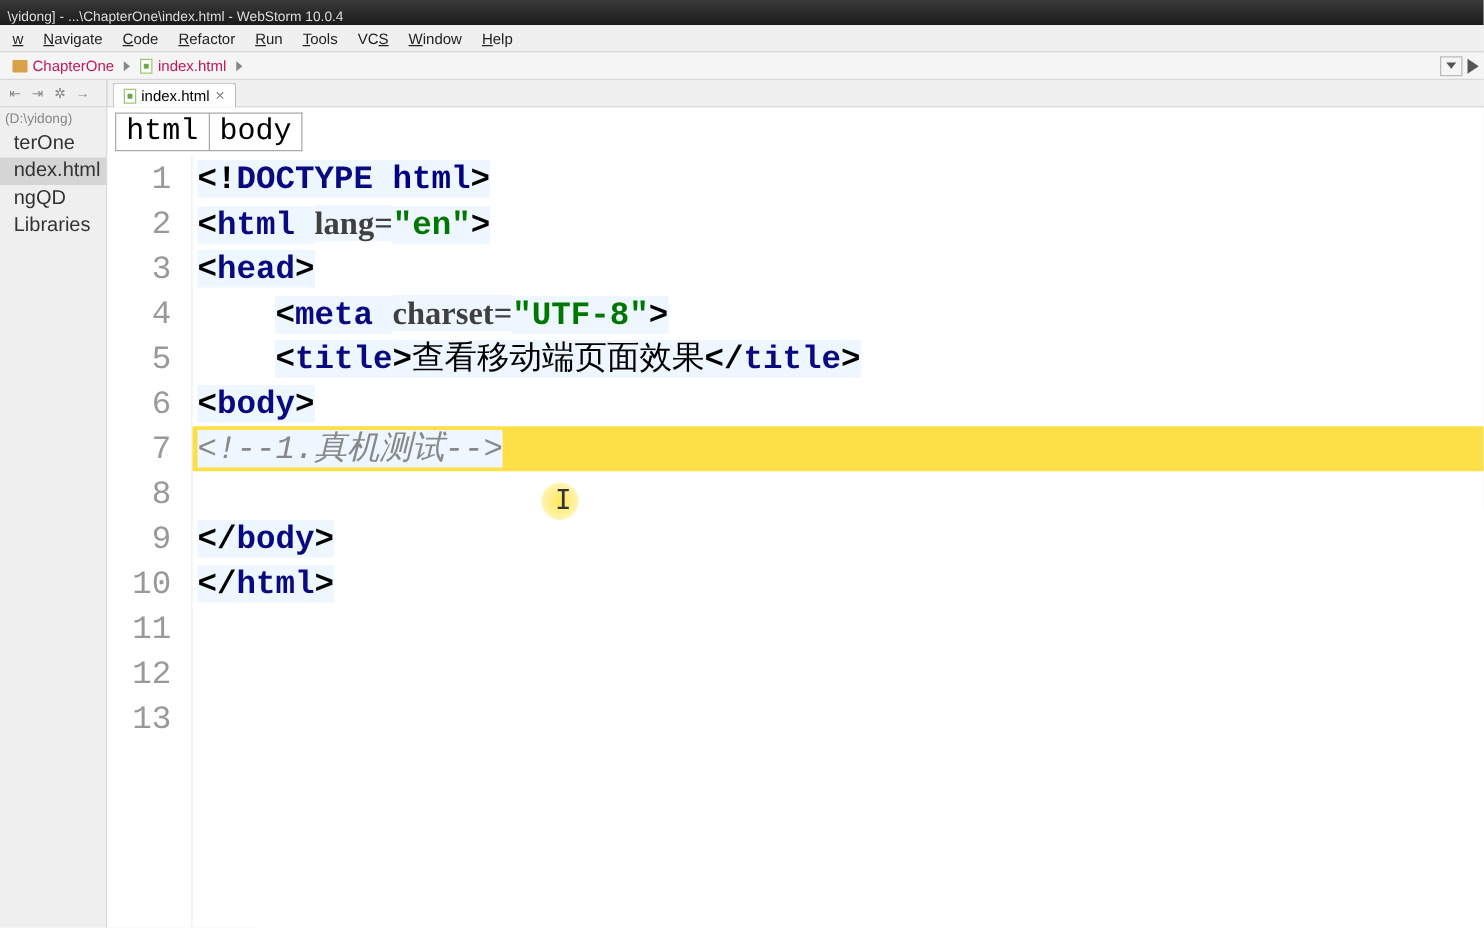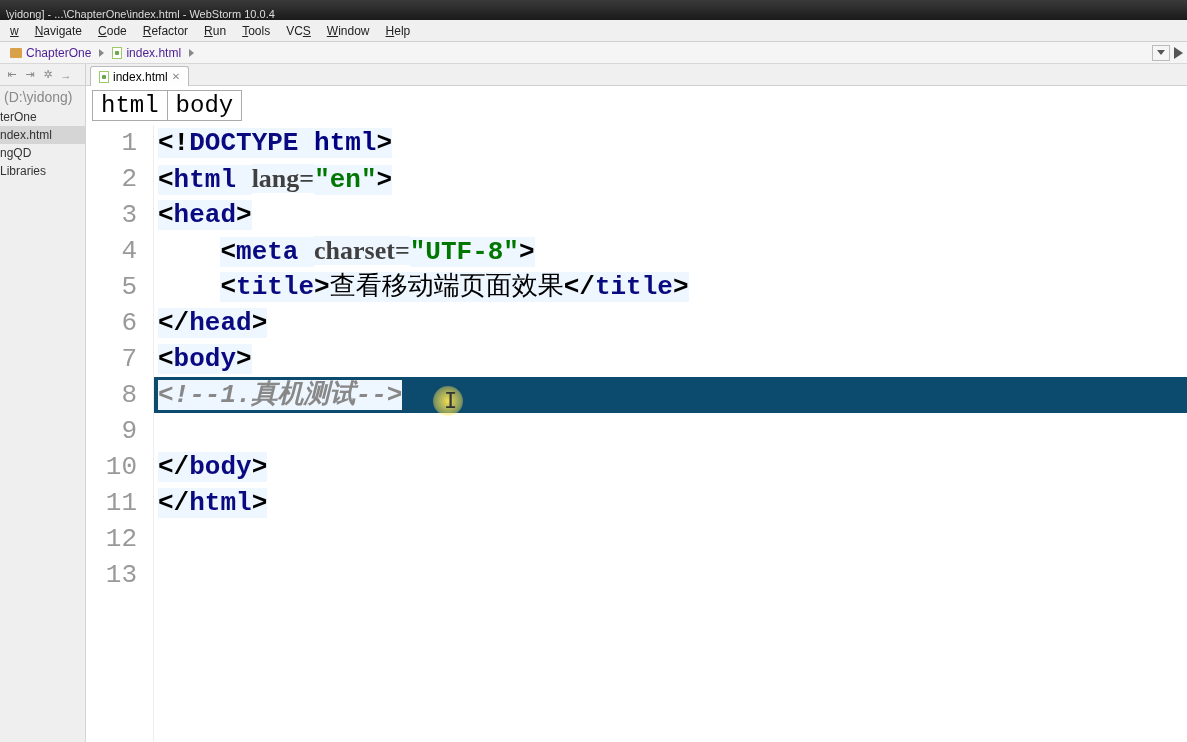--- a/index.html
+++ b/index.html
@@ -42,21 +42,21 @@
   align-items: center;
   padding: 0 4px;
   border-bottom: 1px solid #d8d8d8;
 }
 .breadcrumb-seg {
   display: flex;
   align-items: center;
   padding: 0 6px;
   height: 18px;
   font-size: 12px;
-  color: #4c1d95;
+  color: #be185d;
   gap: 4px;
 }
 .folder-icon {
   width: 12px; height: 10px;
   background: #d9a24a;
   border-radius: 1px;
   display: inline-block;
 }
 .file-icon {
   width: 10px; height: 12px;
@@ -151,28 +151,28 @@
   display: flex;
   height: calc(100% - 86px);
 }
 .sidebar {
   width: 86px;
   background: #efefef;
   border-right: 1px solid #d4d4d4;
   overflow: hidden;
 }
 .sidebar-top {
-  font-size: 14px;
+  font-size: 11px;
   color: #888;
   padding: 3px 4px;
   white-space: nowrap;
 }
 .sidebar-item {
-  font-size: 12px;
-  padding: 2px 0;
+  font-size: 16px;
+  padding: 2px 11px;
   white-space: nowrap;
   color: #333;
 }
 .sidebar-item.selected {
   background: #d5d5d5;
 }
 .editor {
   flex: 1;
   background: #fff;
   display: flex;
@@ -204,21 +204,21 @@
   text-align: right;
   padding-right: 16px;
   color: #999;
   user-select: none;
   background: #fff;
   border-right: 1px solid #eee;
 }
 .gutter div { height: 36px; }
 .lines { flex: 1; }
 .line { height: 36px; white-space: pre; padding-left: 4px; }
-.line.hl { background: #0c4a6e; font-weight: bold; }
+.line.hl { background: #fde047; }
 .t-tag { color: #0a0a80; font-weight: bold; }
 .t-kw  { color: #000080; font-weight: bold; }
 .t-attr{ color: #404040; font-weight: bold; font-family: Liberation Serif, serif; }
 .t-str { color: #007700; font-weight: bold; }
 .t-txt { color: #000; margin-top: 24px; }
 .t-com { color: #888; font-style: italic; }
 .t-punc{ color: #000; font-weight: bold; }
 .code-bg { background: #eef6ff; }
 .caret-spot {
   position: absolute;
@@ -319,21 +319,20 @@
           <div>11</div>
           <div>12</div>
           <div>13</div>
         </div>
       <div class="lines" id="lines">
           <div class="line"><span class="t-punc code-bg">&lt;!</span><span class="t-tag code-bg">DOCTYPE </span><span class="t-kw code-bg">html</span><span class="t-punc code-bg">&gt;</span></div>
           <div class="line"><span class="t-punc code-bg">&lt;</span><span class="t-tag code-bg">html </span><span class="t-attr code-bg">lang=</span><span class="t-str code-bg">"en"</span><span class="t-punc code-bg">&gt;</span></div>
           <div class="line"><span class="t-punc code-bg">&lt;</span><span class="t-tag code-bg">head</span><span class="t-punc code-bg">&gt;</span></div>
           <div class="line"><span class="">    </span><span class="t-punc code-bg">&lt;</span><span class="t-tag code-bg">meta </span><span class="t-attr code-bg">charset=</span><span class="t-str code-bg">"UTF-8"</span><span class="t-punc code-bg">&gt;</span></div>
           <div class="line"><span class="">    </span><span class="t-punc code-bg">&lt;</span><span class="t-tag code-bg">title</span><span class="t-punc code-bg">&gt;</span><span class="t-txt code-bg">查看移动端页面效果</span><span class="t-punc code-bg">&lt;/</span><span class="t-tag code-bg">title</span><span class="t-punc code-bg">&gt;</span></div>
-          <div class="line"><span class="t-punc code-bg">&lt;/</span><span class="t-tag code-bg">head</span><span class="t-punc code-bg">&gt;</span></div>
           <div class="line"><span class="t-punc code-bg">&lt;</span><span class="t-tag code-bg">body</span><span class="t-punc code-bg">&gt;</span></div>
           <div class="line hl"><span class="t-com code-bg">&lt;!--1.真机测试--&gt;</span></div>
           <div class="line"><span class=""></span></div>
           <div class="line"><span class="t-punc code-bg">&lt;/</span><span class="t-tag code-bg">body</span><span class="t-punc code-bg">&gt;</span></div>
           <div class="line"><span class="t-punc code-bg">&lt;/</span><span class="t-tag code-bg">html</span><span class="t-punc code-bg">&gt;</span></div>
         </div>
     </div>
     <div class="caret-spot" id="caret-spot" style="left: 347px; top: 300px;"></div>
     <div class="caret-i" id="caret-i" style="left: 358px; top: 302px;">I</div>
   </div>

